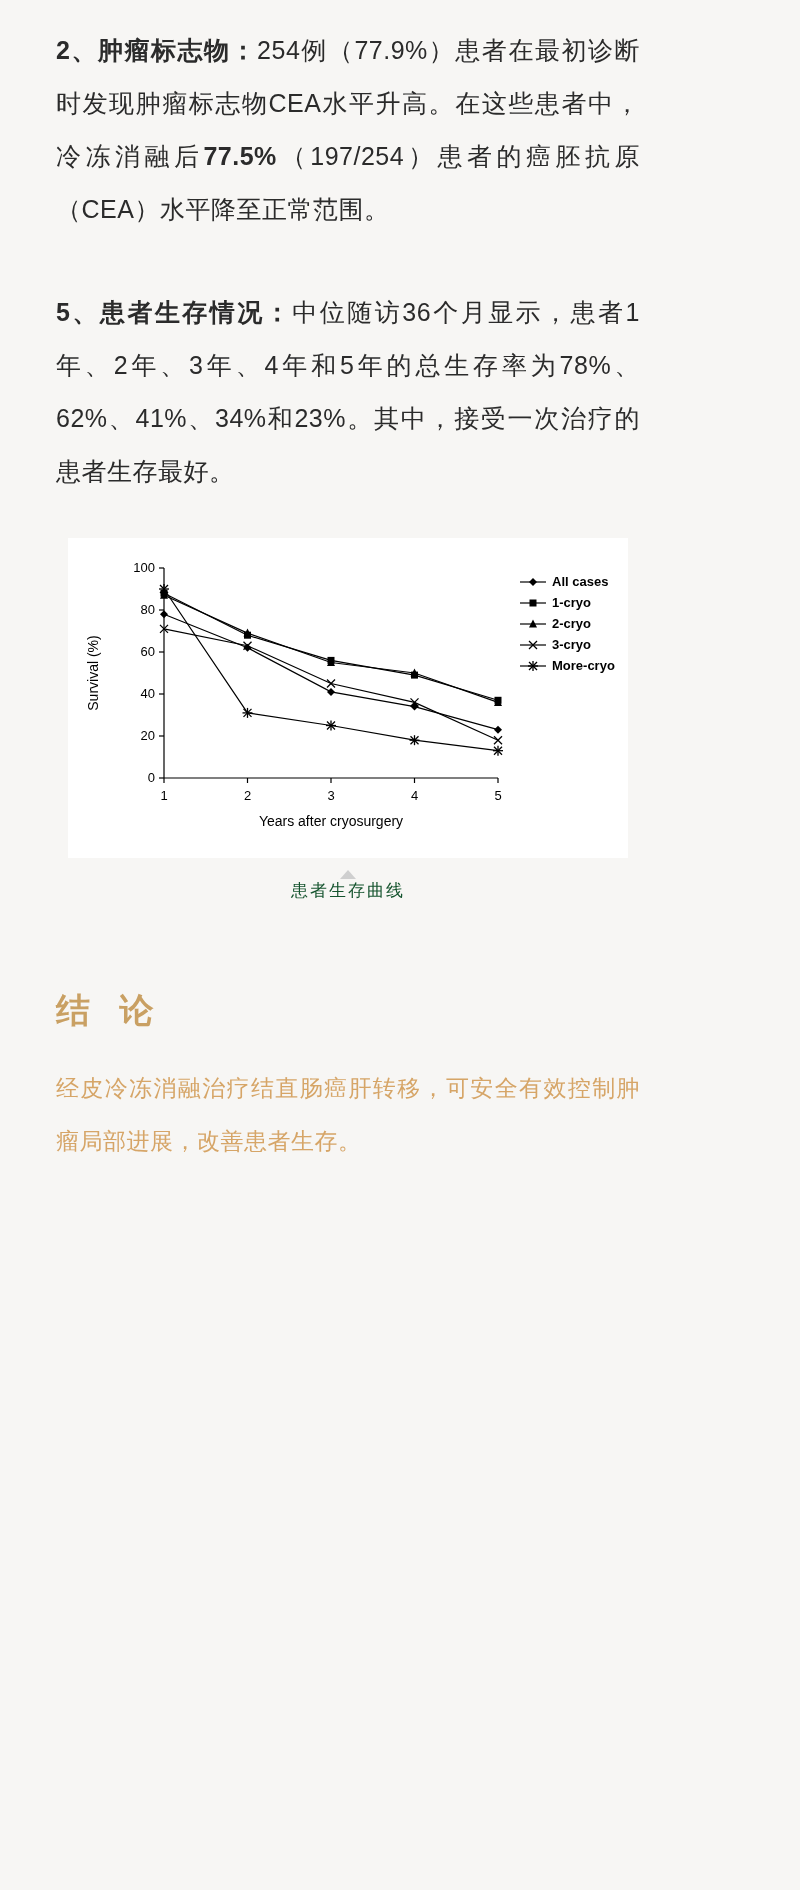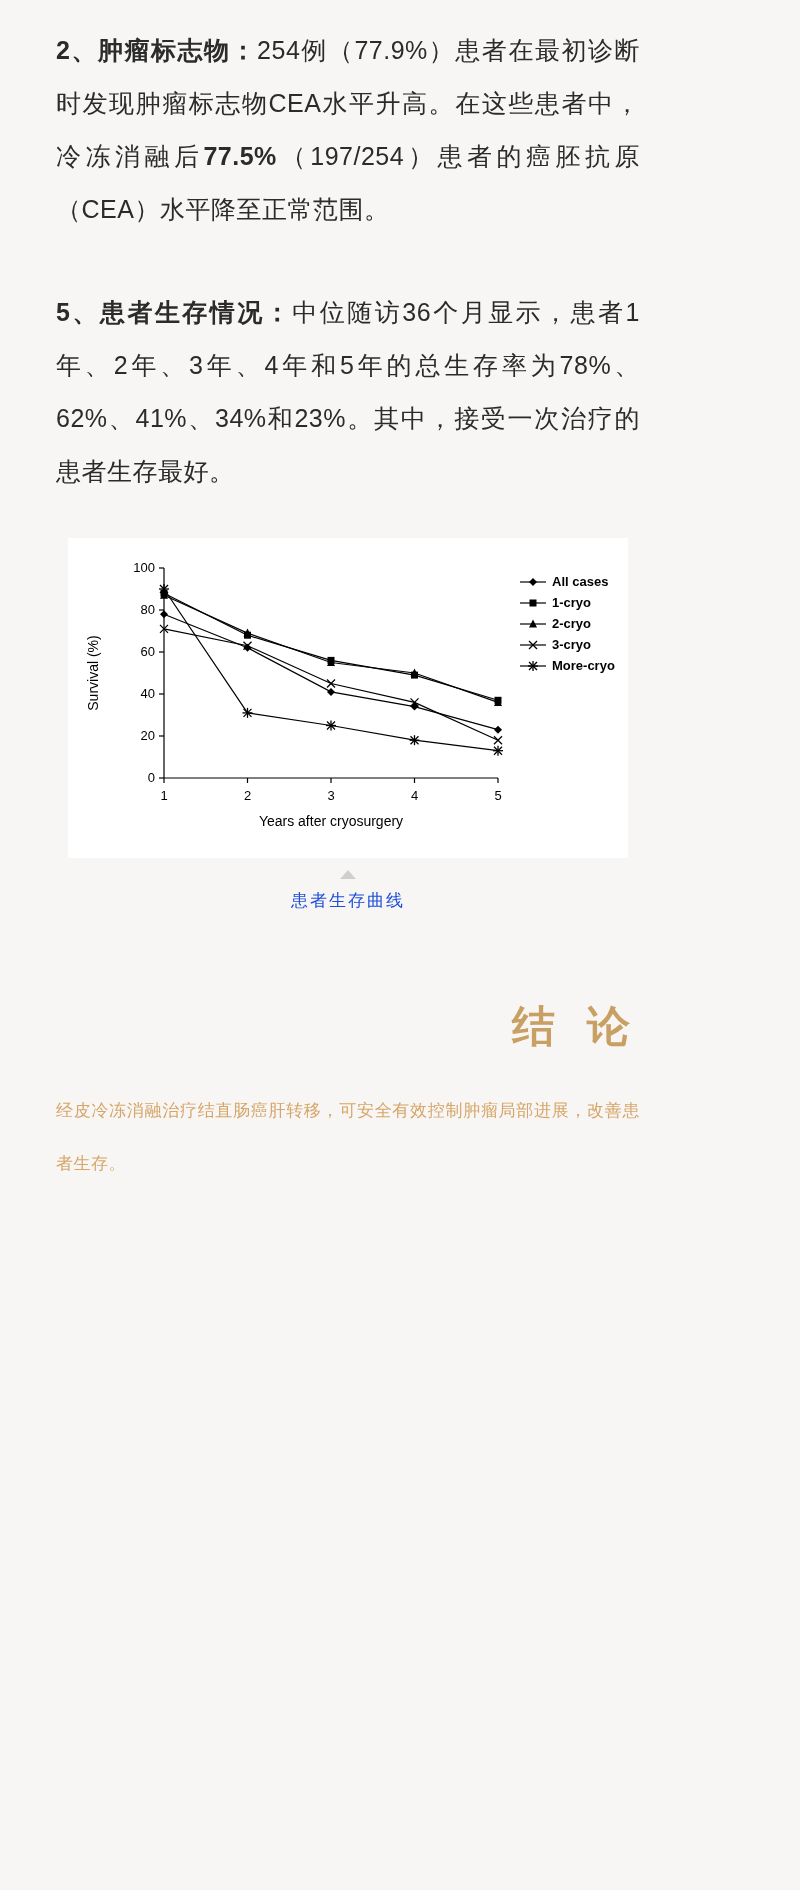--- a/index.html
+++ b/index.html
@@ -55,37 +55,36 @@
     display: block;
   }
   .fig-caret {
     width: 0; height: 0;
     border-left: 8px solid transparent;
     border-right: 8px solid transparent;
     border-bottom: 9px solid #cfcfcf;
     margin-top: 12px;
   }
   .fig-caption {
-    margin-top: 10px;
     font-size: 17px;
-    color: #1d4ed8;
+    color: #14532d;
     letter-spacing: 2px;
   }
 
   
   .conclusion-title {
-    text-align: right;
+    text-align: left;
     color: #c9a063;
-    font-size: 43px;
+    font-size: 34px;
     font-weight: bold;
     letter-spacing: 10px;
     margin: 70px 0 28px 0;
   }
   .conclusion-body {
-    font-size: 17px;
+    font-size: 23px;
     line-height: 53px;
     color: #d6a567;
     text-align: justify;
     letter-spacing: 0.5px;
     margin: 0;
   }
   .spacer-bottom { height: 260px; }
 </style>
 </head>
 <body>

